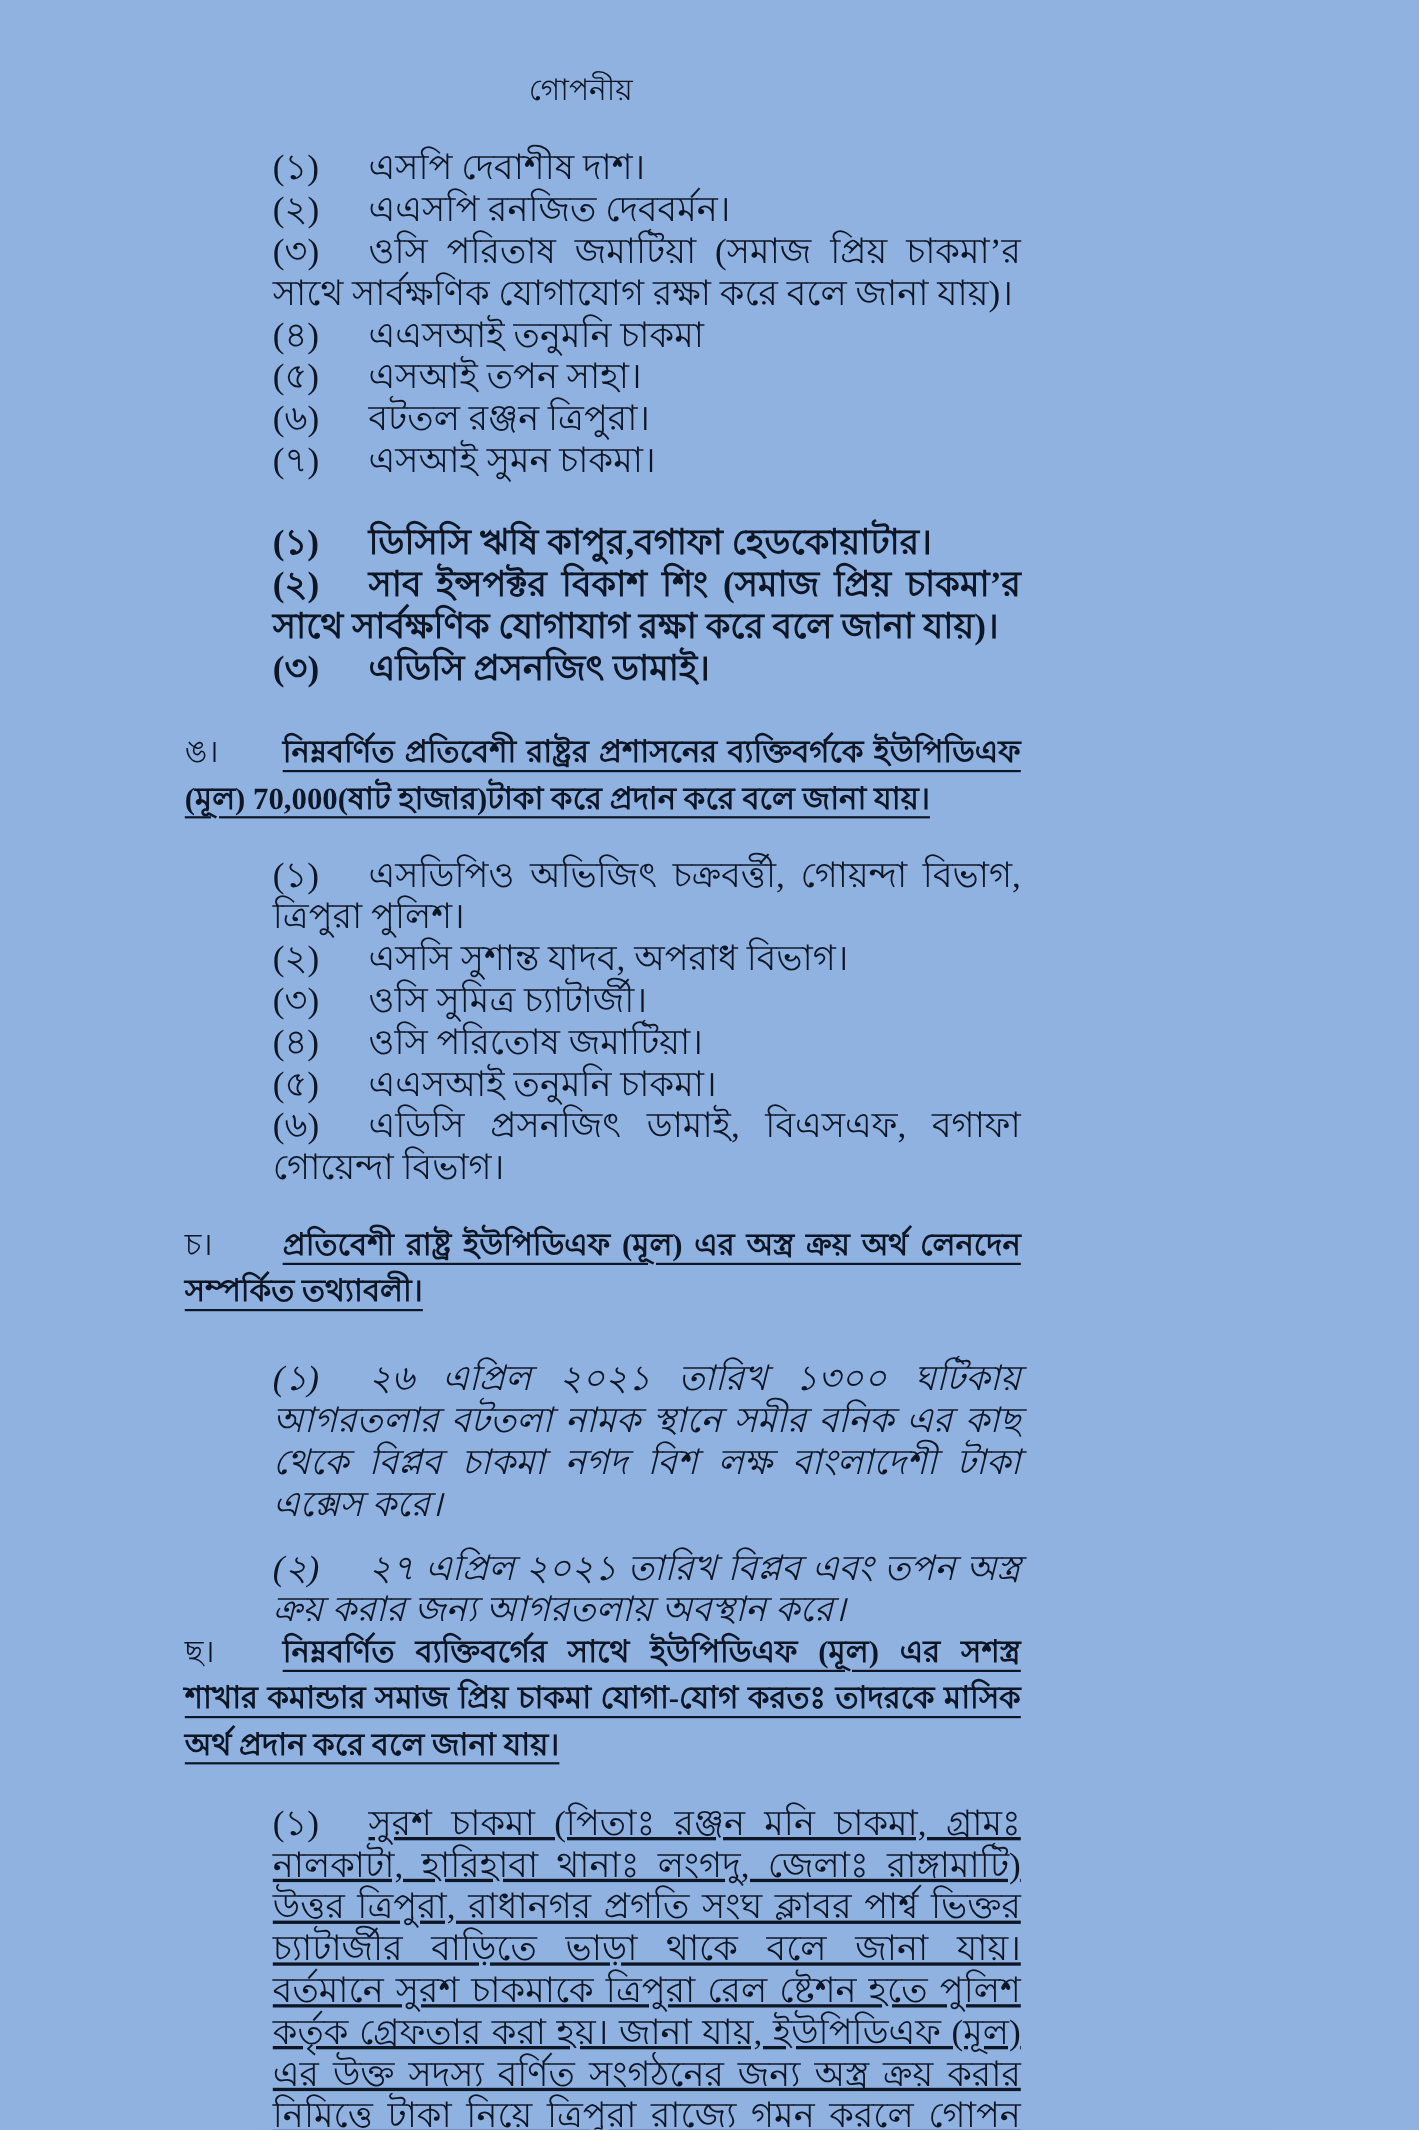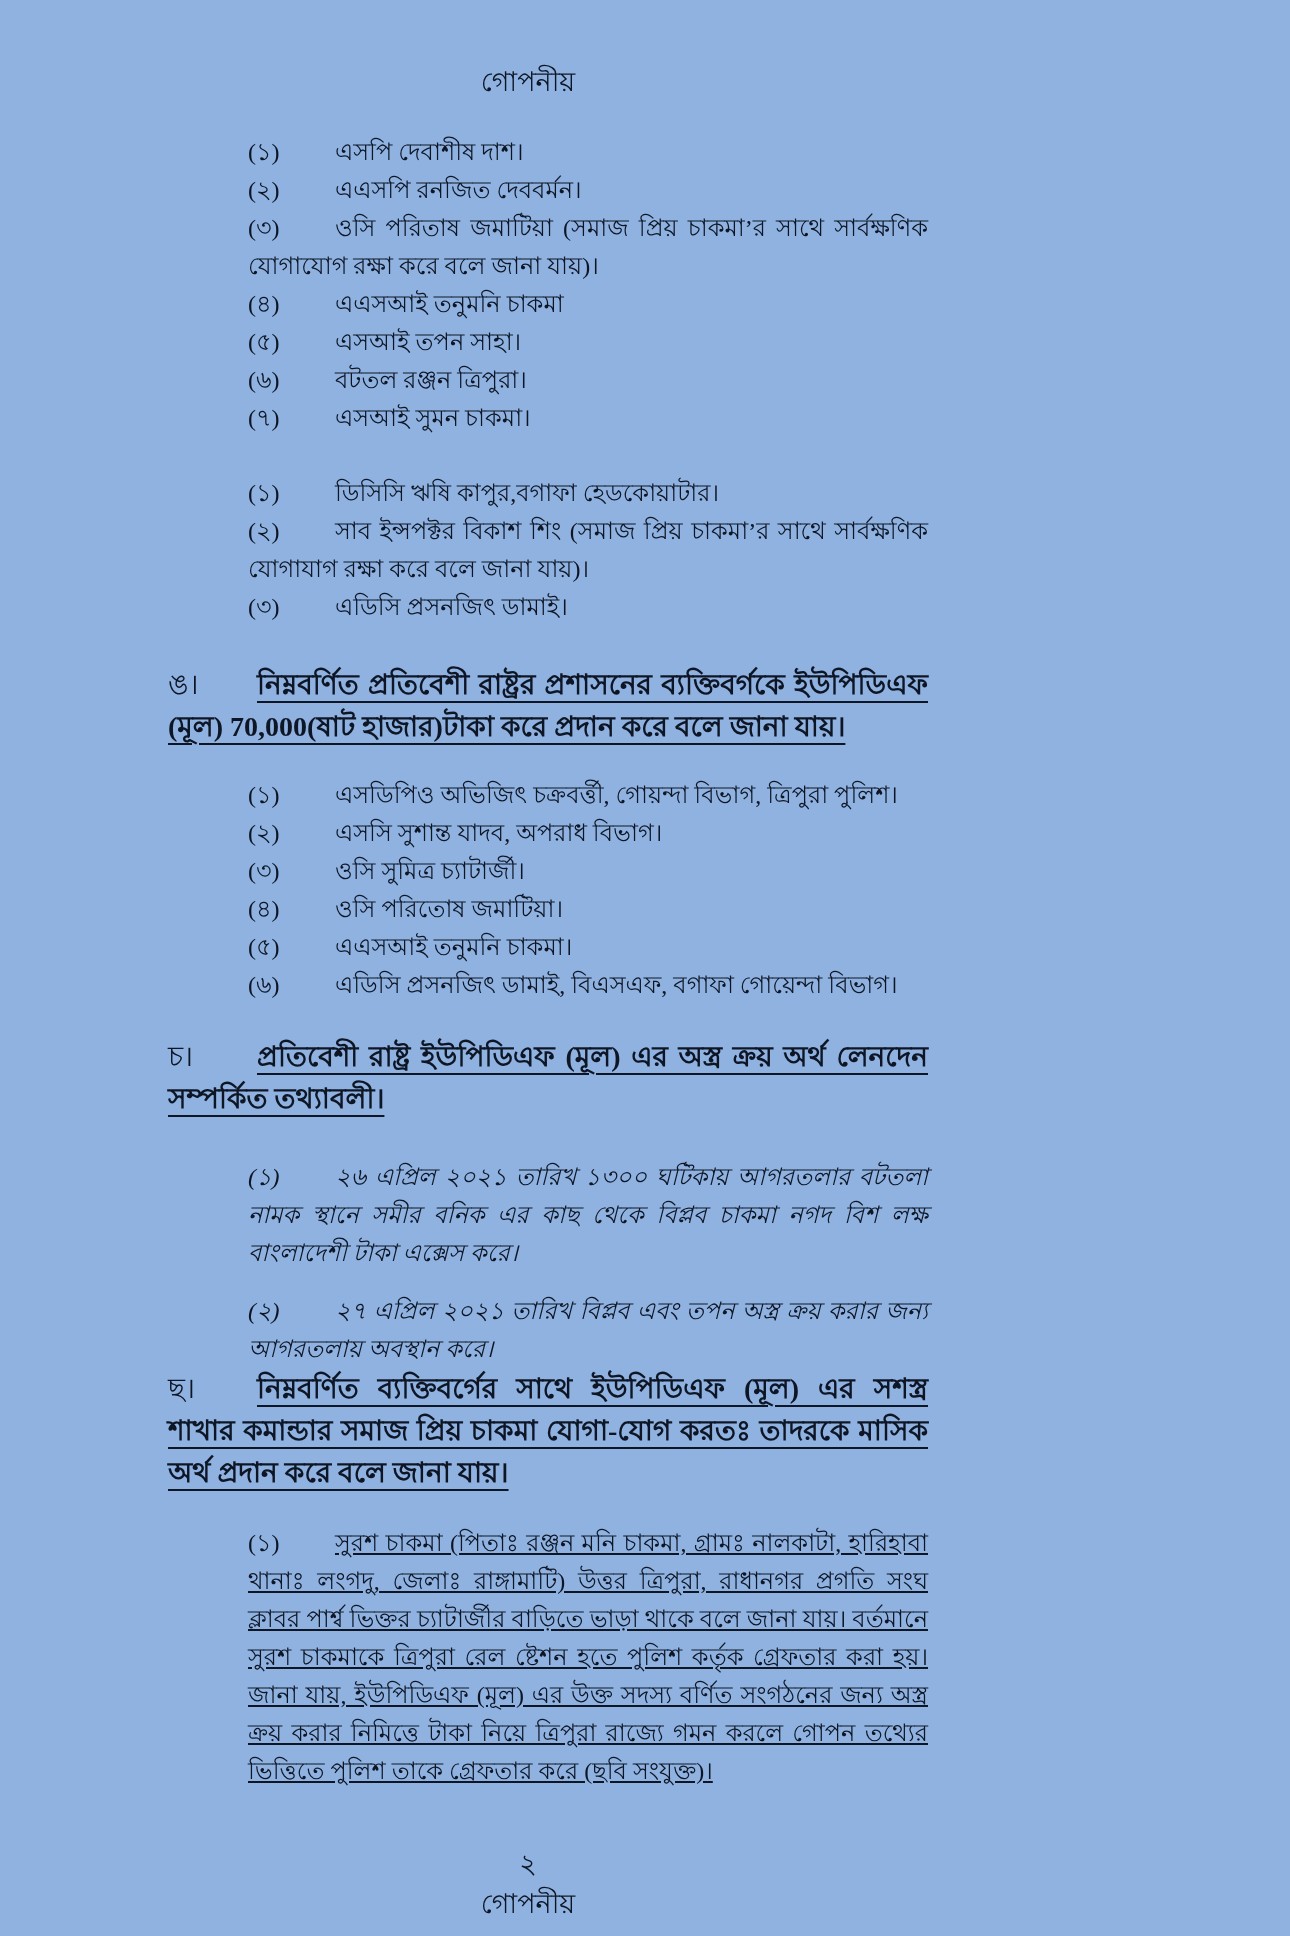--- a/index.html
+++ b/index.html
@@ -39,34 +39,34 @@
     vertical-align: top;
   }
   .heading-text {
     font-weight: bold;
     text-decoration: underline;
     text-underline-offset: 7px;
     text-decoration-thickness: 1.5px;
   }
   .items { margin-left: 80px; }
   .item {
-    font-size: 24px;
+    font-size: 32px;
     line-height: 38px;
     text-align: justify;
   }
   .num {
     display: inline-block;
     width: 87px;
     vertical-align: top;
   }
   
   #sec-g  { margin-top: 2px; }
   #sec-g  .items { margin-top: 31px; }
   #sec-gh { margin-top: 20px; }
-  #sec-gh .items { margin-top: 37px; }
+  #sec-gh .items { margin-top: 37px; font-weight: bold; }
   #sec-ng { margin-top: 38px; }
   #sec-ng .items { margin-top: 28px; }
   #sec-c  { margin-top: 32px; }
   #sec-c  .items { margin-top: 38px; font-style: italic; }
   #sec-c  .item + .item { margin-top: 20px; }
   #sec-ch { }
   #sec-ch .items { margin-top: 30px; text-decoration: underline; }
   .footer { margin-top: 54px; }
 </style>
 </head>

